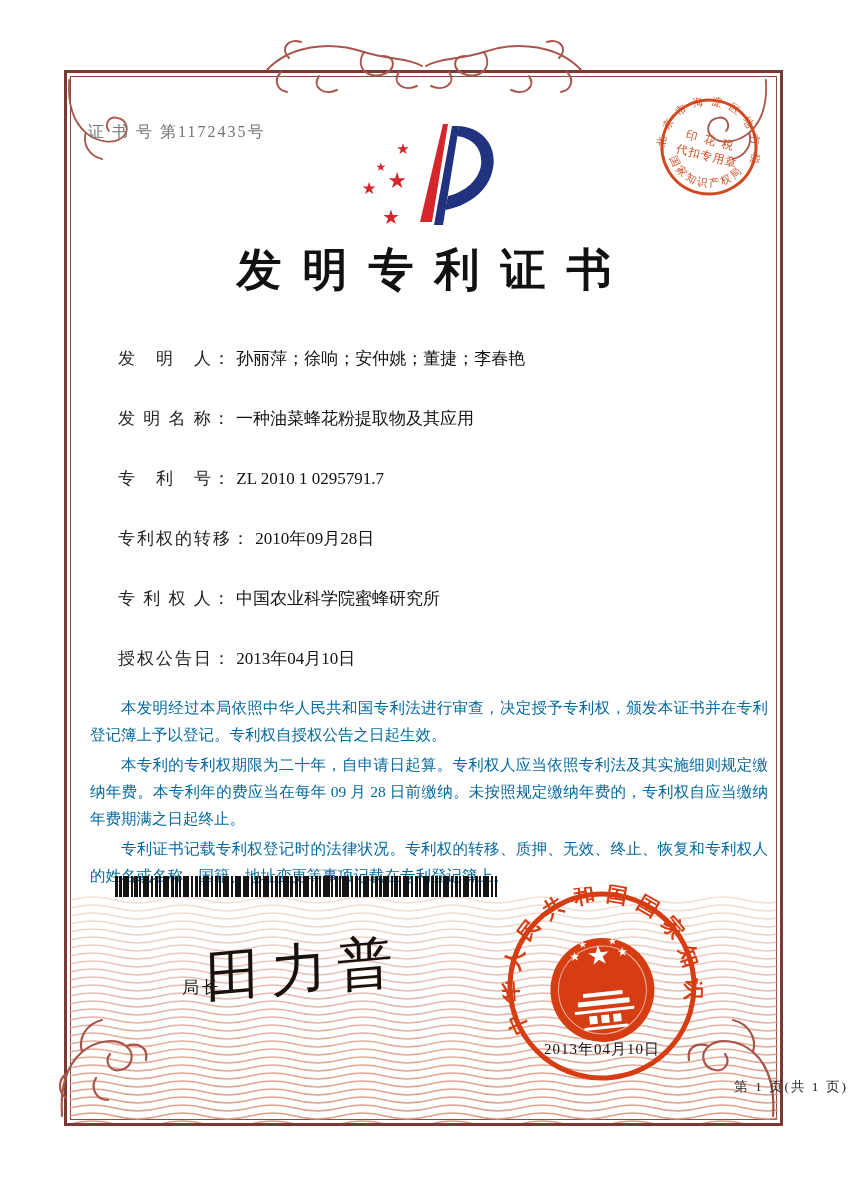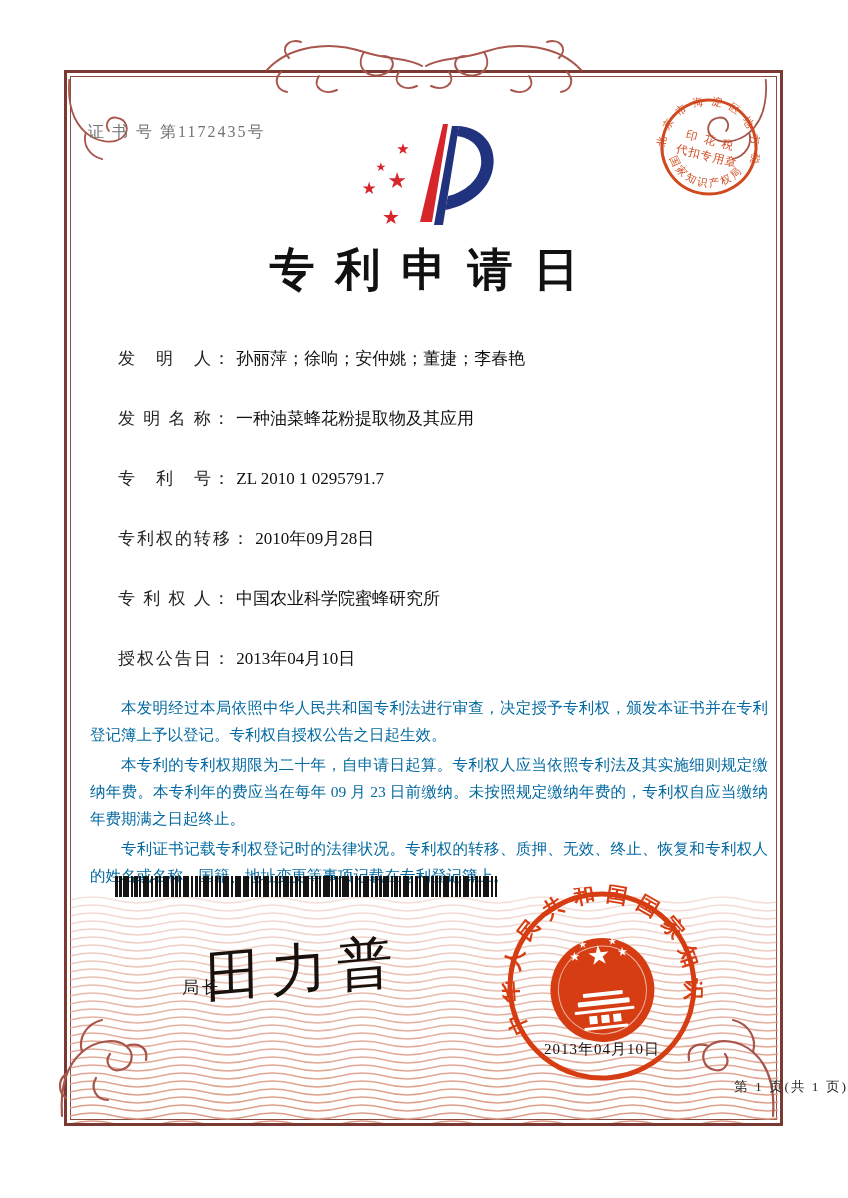--- a/index.html
+++ b/index.html
@@ -179,21 +179,21 @@
     <text font-size="10.5" fill="#d14a1f">
       <textPath href="#ts-top" startOffset="0" textLength="186">北京市海淀区地方税务局</textPath>
     </text>
     <text x="61" y="58" font-size="11.5" fill="#d14a1f" text-anchor="middle" letter-spacing="2">印 花 税</text>
     <text x="61" y="74" font-size="11.5" fill="#d14a1f" text-anchor="middle" letter-spacing="1">代扣专用章</text>
     <text font-size="10.5" fill="#d14a1f">
       <textPath href="#ts-bot" startOffset="8" textLength="88">国家知识产权局</textPath>
     </text>
   </svg>
 
-  <div class="title">专利申请日</div>
+  <div class="title">发明专利证书</div>
 
   <div class="fields">
     <div class="field-row">
       <span class="f-label">发　明　人：</span>
       <span class="f-value">孙丽萍；徐响；安仲姚；董捷；李春艳</span>
     </div>
     <div class="field-row">
       <span class="f-label">发 明 名 称：</span>
       <span class="f-value">一种油菜蜂花粉提取物及其应用</span>
     </div>
@@ -210,21 +210,21 @@
       <span class="f-value">中国农业科学院蜜蜂研究所</span>
     </div>
     <div class="field-row">
       <span class="f-label">授权公告日：</span>
       <span class="f-value">2013年04月10日</span>
     </div>
   </div>
 
   <div class="paras">
     <p>本发明经过本局依照中华人民共和国专利法进行审查，决定授予专利权，颁发本证书并在专利登记簿上予以登记。专利权自授权公告之日起生效。</p>
-    <p>本专利的专利权期限为二十年，自申请日起算。专利权人应当依照专利法及其实施细则规定缴纳年费。本专利年的费应当在每年 09 月 23 日前缴纳。未按照规定缴纳年费的，专利权自应当缴纳年费期满之日起终止。</p>
+    <p>本专利的专利权期限为二十年，自申请日起算。专利权人应当依照专利法及其实施细则规定缴纳年费。本专利年的费应当在每年 09 月 28 日前缴纳。未按照规定缴纳年费的，专利权自应当缴纳年费期满之日起终止。</p>
     <p>专利证书记载专利权登记时的法律状况。专利权的转移、质押、无效、终止、恢复和专利权人的姓名或名称、国籍、地址变更等事项记载在专利登记簿上。</p>
   </div>
 
   <div class="barcode"></div>
 
   <div class="director-label">局长</div>
   <div class="director-signature">田力普</div>
 
   <svg class="seal" width="200" height="200" viewBox="0 0 200 200">
     <defs>

